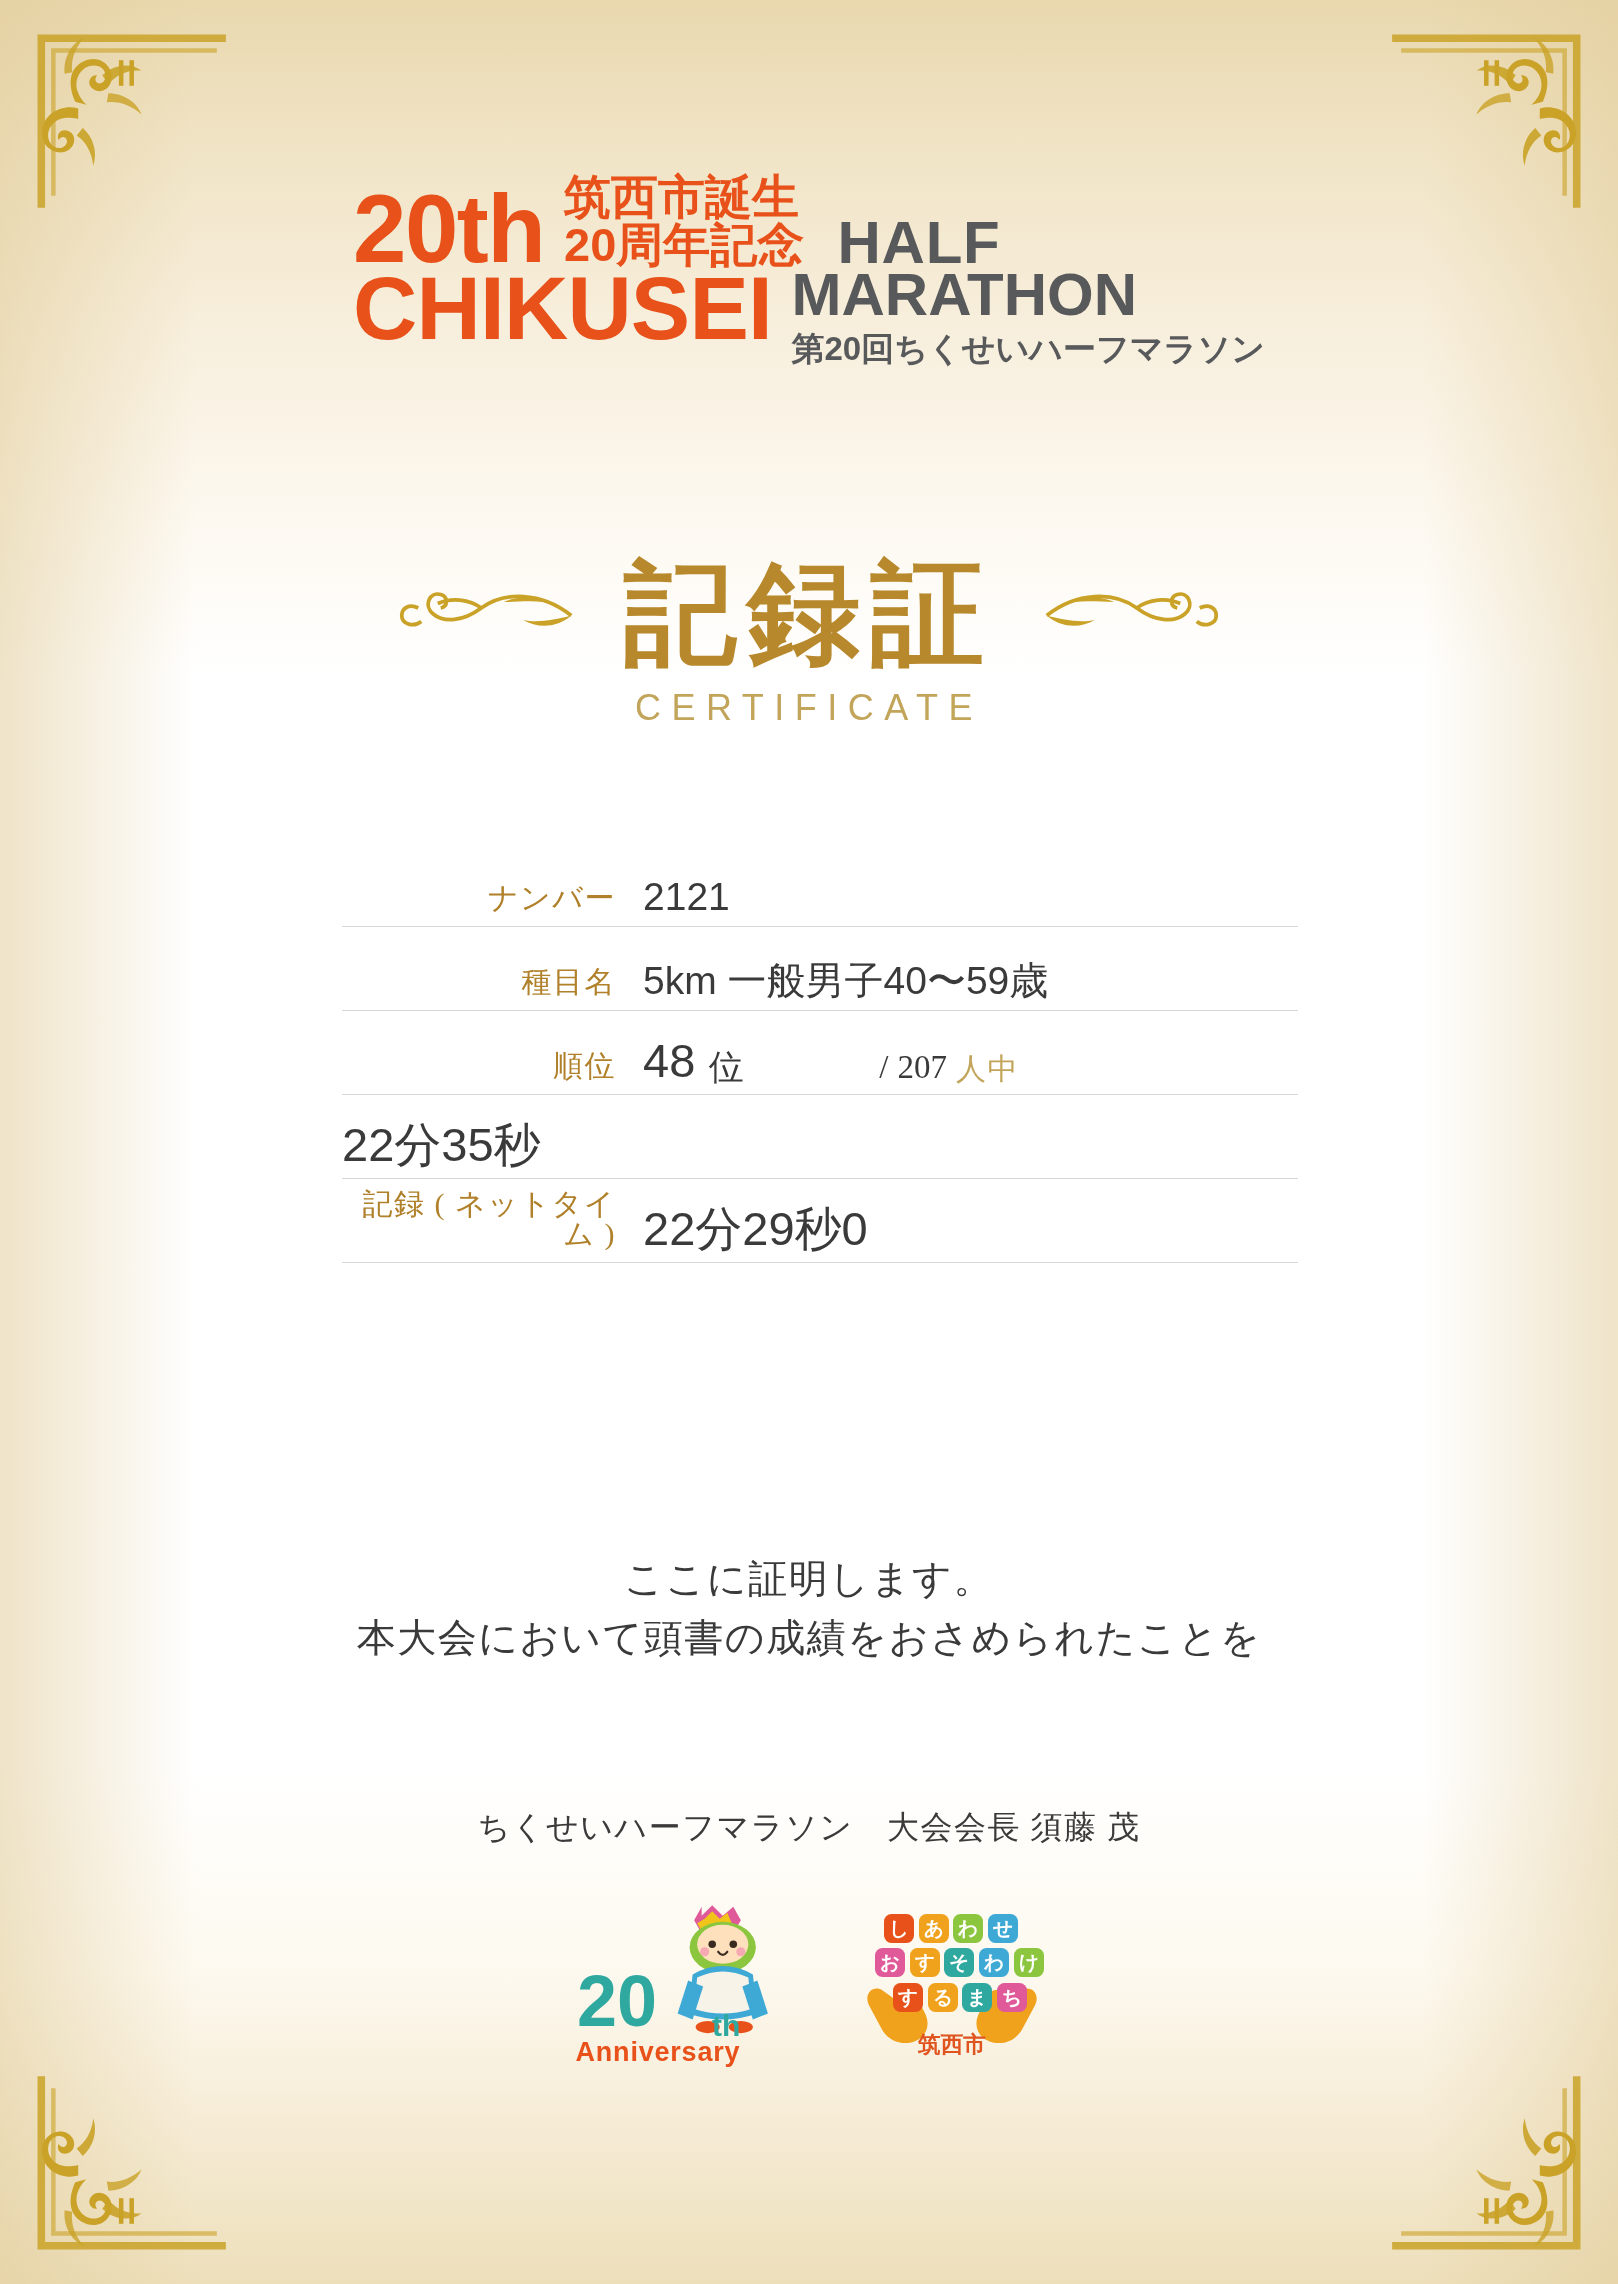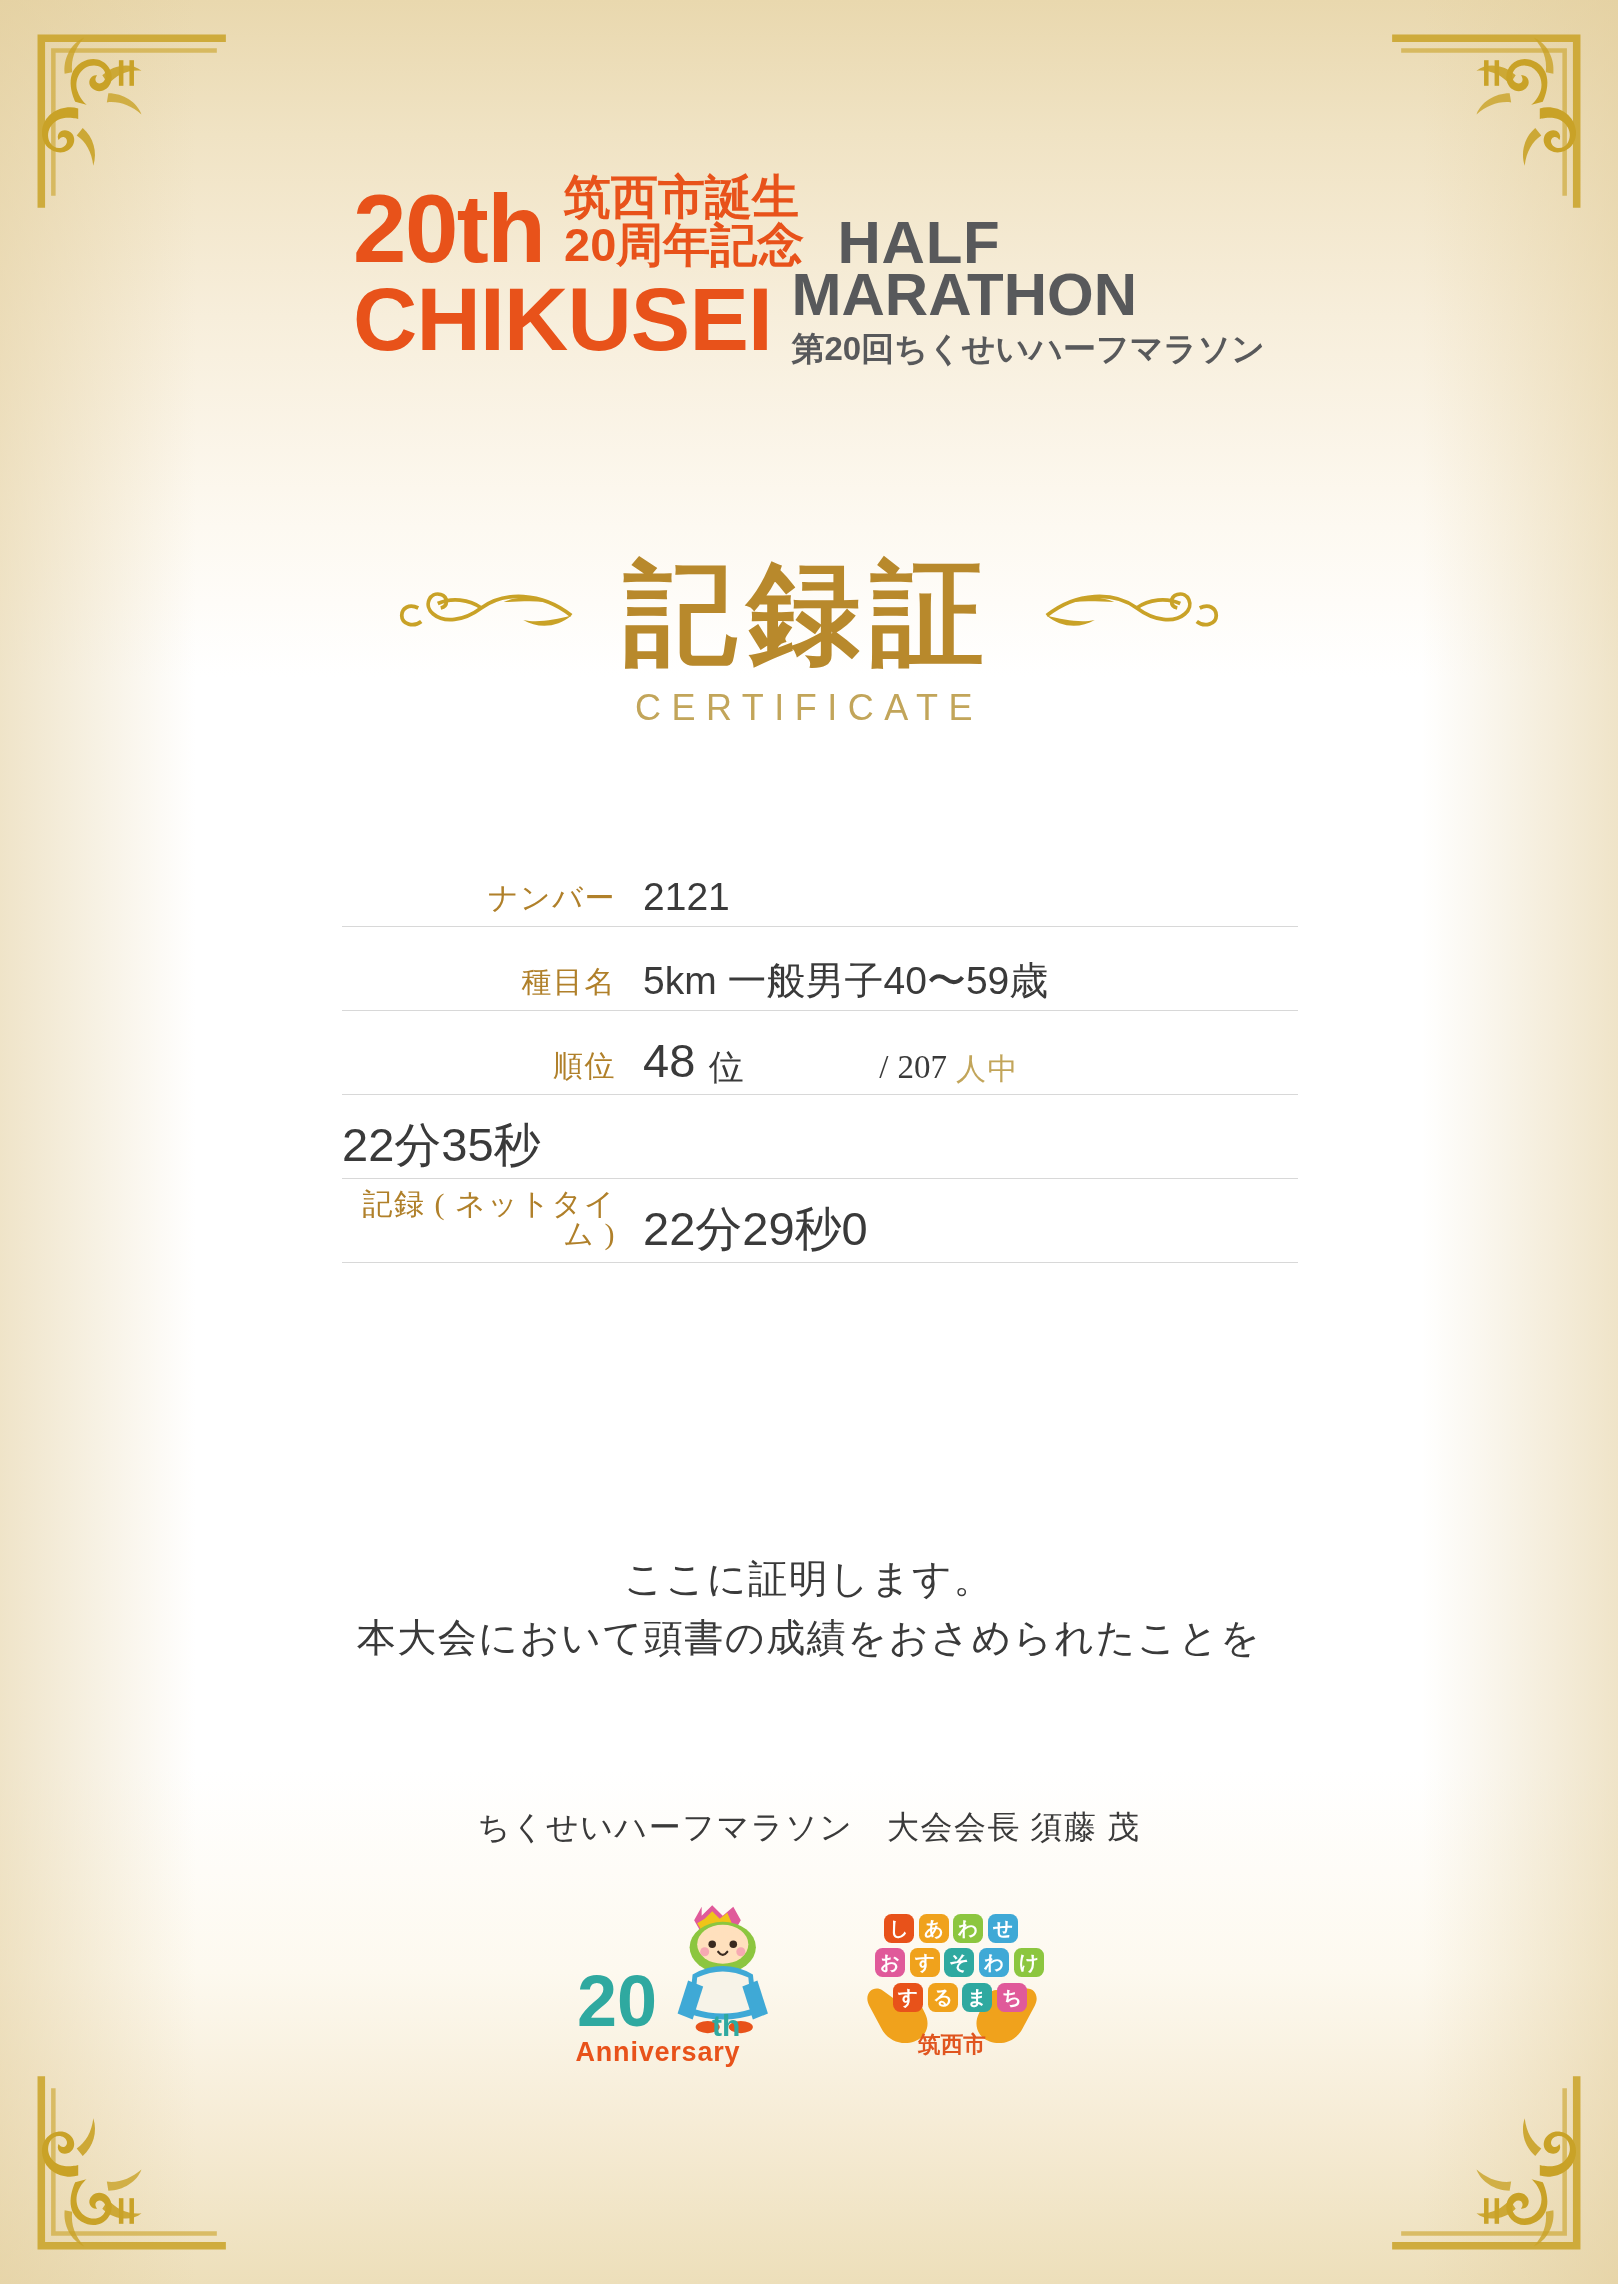--- a/index.html
+++ b/index.html
@@ -96,21 +96,21 @@
     font-weight: bold;
     font-size: 60px;
     line-height: 0.92;
     color: #58595b;
     letter-spacing: 0.8px;
     padding-bottom: 3px;
     padding-left: 13.5px;
   }
   .logo-row2 {
     display: flex;
-    align-items: center;
+    align-items: flex-start;
     gap: 19.6px;
     margin-top: -7.5px;
   }
   .logo-chikusei {
     font-family: "Liberation Sans", sans-serif;
     font-weight: bold;
     font-size: 89px;
     line-height: 0.95;
     color: #e8521a;
     letter-spacing: -0.8px;

